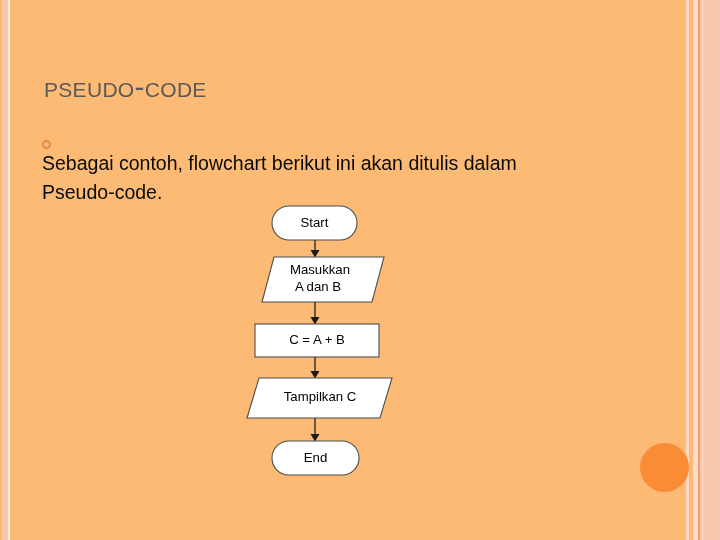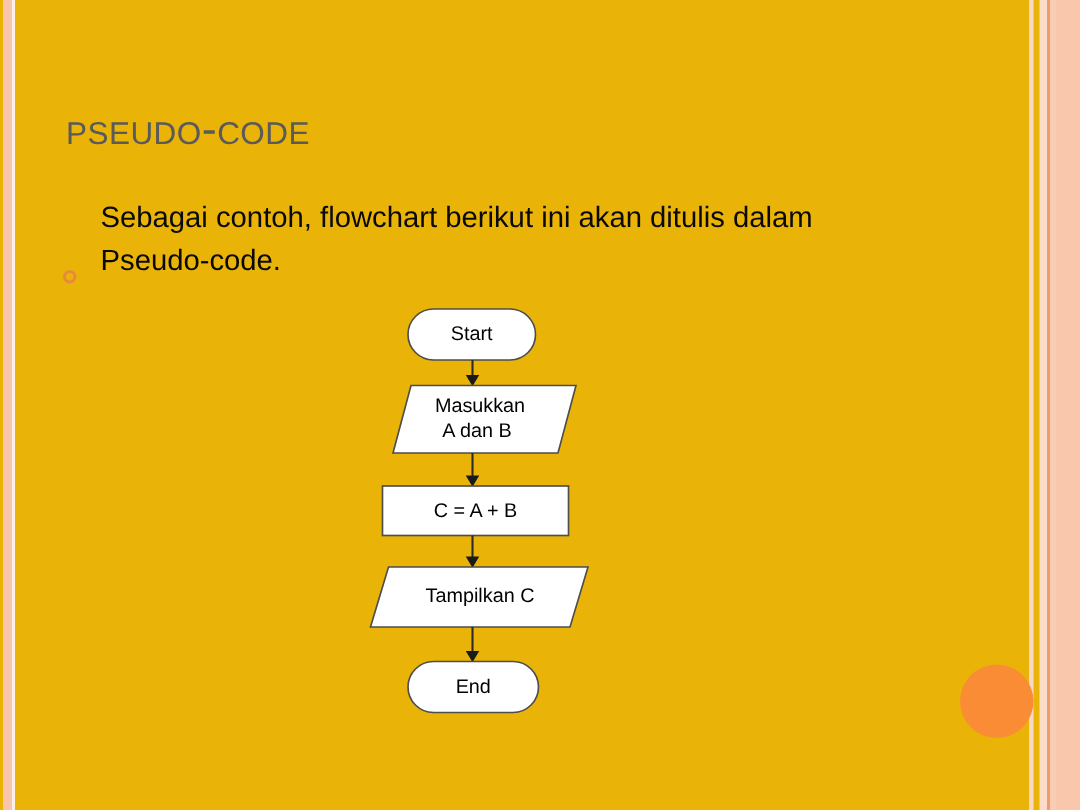--- a/index.html
+++ b/index.html
@@ -7,21 +7,21 @@
     padding: 0;
     background: #ffffff;
   }
   body {
     font-family: "Liberation Sans", sans-serif;
   }
   #slide {
     position: relative;
     width: 720px;
     height: 540px;
-    background: #eab308;
+    background: #fdba74;
     overflow: hidden;
   }
 
   
   .stripe {
     position: absolute;
     top: 0;
     height: 540px;
   }
   .stripe-left-main  { left: 2px;  width: 6px;  background: #f8c7ab; }
@@ -58,21 +58,22 @@
     white-space: nowrap;
   }
 
   
   #bullet-row {
     position: absolute;
     left: 42px;
     top: 131px;
     width: 560px;
     display: flex;
-    align-items: flex-end;
+    align-items: flex-start;
+    flex-direction: column;
   }
   #bullet-marker {
     flex: 0 0 auto;
     width: 9px;
     height: 9px;
     margin-top: 9px;
     margin-right: 16px;
     border-radius: 50%;
     border: 2.5px solid #e8893f;
     box-sizing: border-box;

